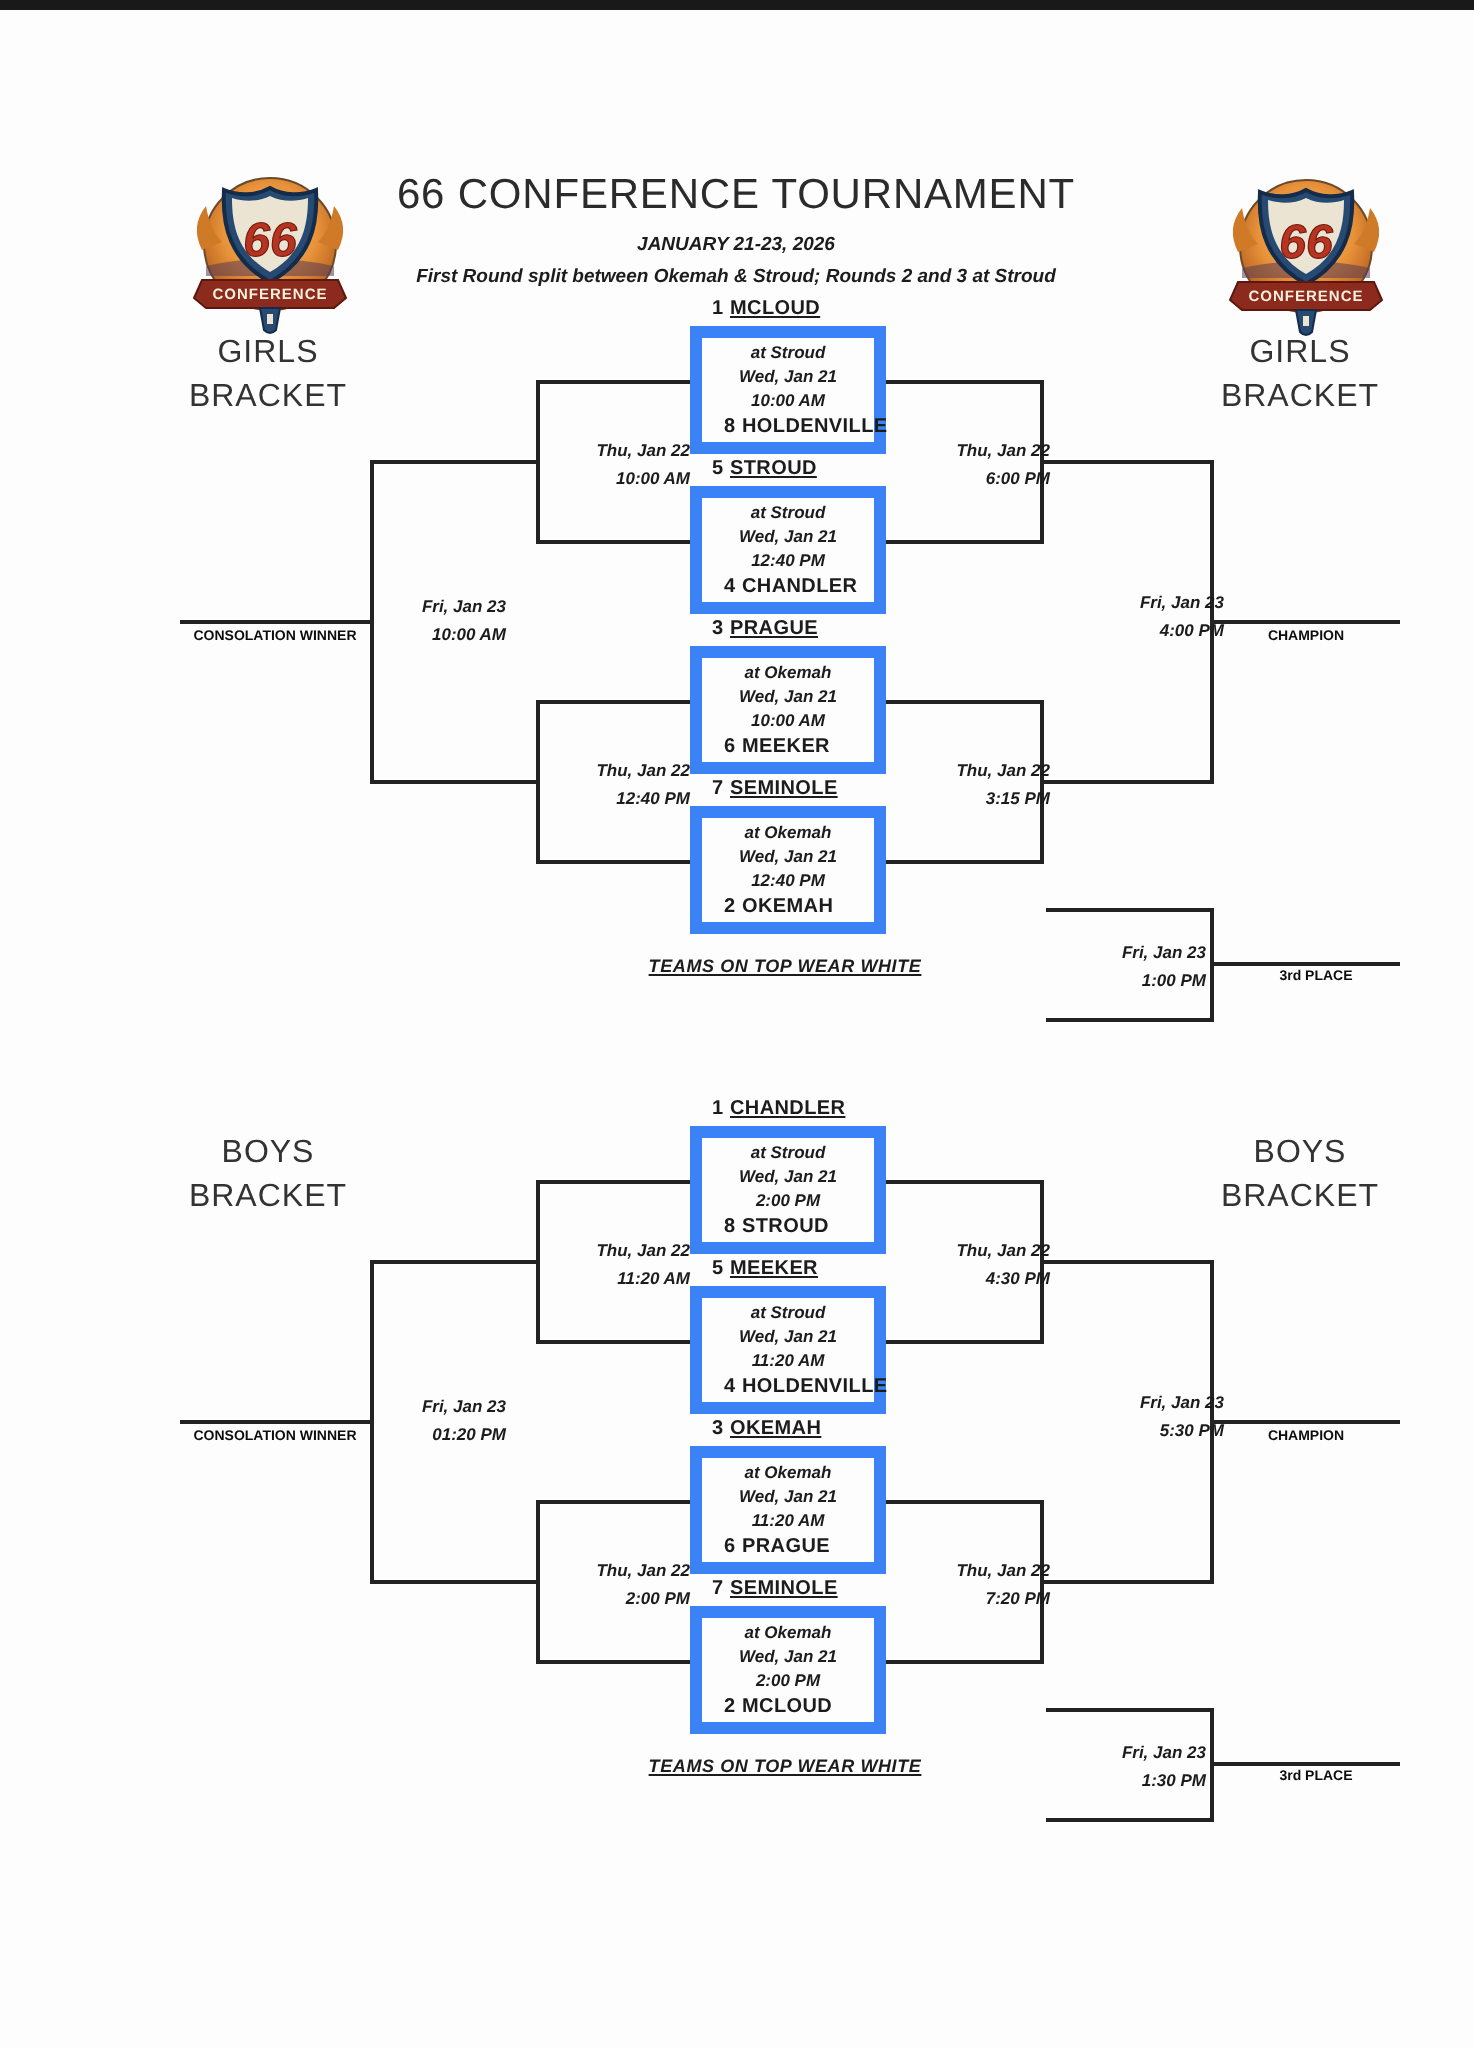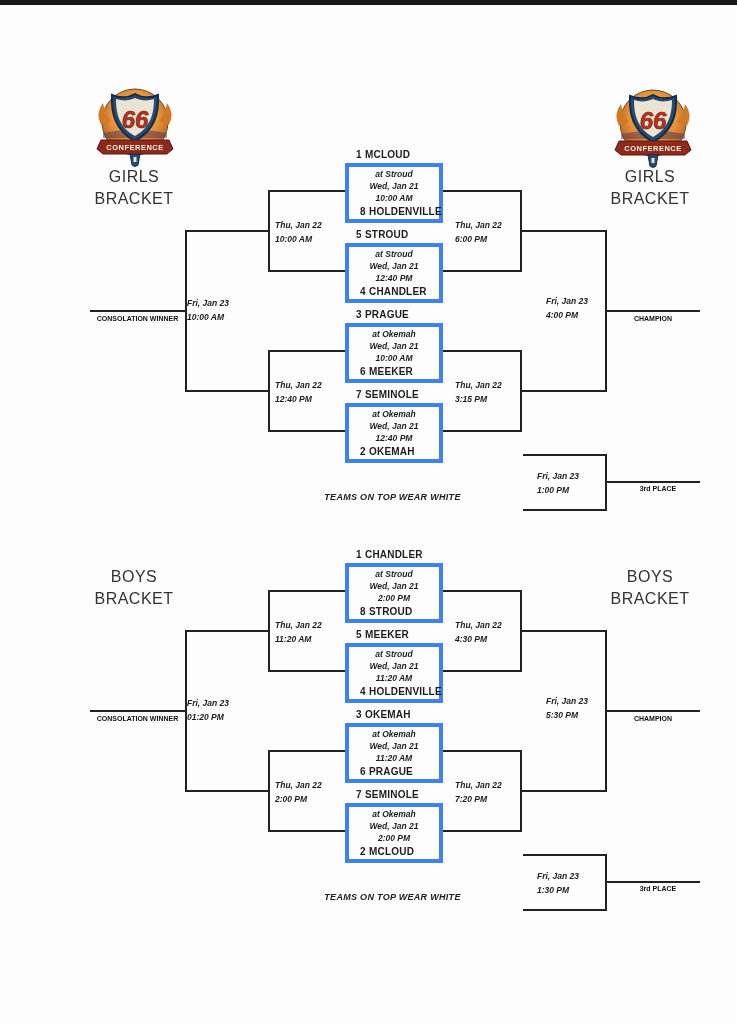--- a/index.html
+++ b/index.html
@@ -24,38 +24,38 @@
 
   .side-label{position:absolute;width:140px;text-align:center;font-size:16px;
               line-height:22px;letter-spacing:.5px;color:#333;top:26px;}
   .side-label.left{left:64px;}
   .side-label.right{left:580px;}
 
   
   .unit{position:absolute;left:345px;width:98px;}
   .u1{top:9px}.u2{top:89px}.u3{top:169px}.u4{top:249px}
   .team-row{font-size:10px;font-weight:bold;letter-spacing:.2px;white-space:nowrap;}
-  .team-row.top{height:14px;margin-left:11px;}
+  .team-row.top{height:14px;margin-left:11px;text-decoration:underline;}
   .seed{display:inline-block;min-width:9px;}
-  .game-box{position:relative;height:52px;border:4px solid #3b82f6;}
+  .game-box{position:relative;height:52px;border:6px solid #3b82f6;}
   .meta{text-align:center;font-size:8.5px;font-weight:bold;font-style:italic;line-height:12px;}
   .meta.first{margin-top:1px;}
   .team-row.bottom{position:absolute;left:11px;bottom:2px;}
 
   
   .hl{position:absolute;height:2px;background:#222;}
   .vl{position:absolute;width:2px;background:#222;}
 
   
-  .time-label{position:absolute;width:70px;text-align:left;font-size:8.5px;
+  .time-label{position:absolute;width:70px;text-align:right;font-size:8.5px;
               font-weight:bold;font-style:italic;line-height:14px;}
   .caps-label{position:absolute;text-align:center;font-size:7px;font-weight:800;
               letter-spacing:0;color:#0d0d0d;white-space:nowrap;}
-  .teams-note{position:absolute;left:300px;top:352px;width:185px;text-align:center;
-              font-size:9px;font-weight:bold;font-style:italic;letter-spacing:.3px;}
+  .teams-note{position:absolute;left:300px;top:338px;width:185px;text-align:center;
+              font-size:9px;font-weight:bold;font-style:italic;letter-spacing:.3px;text-decoration:underline;}
 </style>
 </head>
 <body>
 
 <div id="page">
   <div id="top-bar"></div>
 
   <svg id="logo-left" class="logo" viewBox="0 0 80 88">
     <defs>
       <radialGradient id="sunA" cx="50%" cy="40%" r="65%">
@@ -70,20 +70,25 @@
     <path d="M8,48 Q40,41 72,48 L72,53 L8,53 Z" fill="#5a3a52" opacity="0.55"></path>
     <path d="M40,9 C33,13 24,13 17,10 C16,28 20,45 40,56 C60,45 64,28 63,10 C56,13 47,13 40,9 Z" fill="#274a72" stroke="#142c49" stroke-width="2"></path>
     <path d="M40,13 C34,16 27,16 21,14 C21,28 24,42 40,51 C56,42 59,28 59,14 C53,16 46,16 40,13 Z" fill="#ece4d2"></path>
     <text x="40" y="43" text-anchor="middle" font-size="24" font-weight="bold" font-style="italic" fill="#b93321" stroke="#6e1d10" stroke-width="0.6">66</text>
     <polygon points="6,55 74,55 78,64 72,69 8,69 2,64" fill="#8c2b1d" stroke="#5c180e" stroke-width="1"></polygon>
     <text x="40" y="64.5" text-anchor="middle" font-size="7.5" font-weight="bold" fill="#f7efdc" letter-spacing="0.5">CONFERENCE</text>
     <path d="M35,69 L45,69 L43,80 Q40,83 37,80 Z" fill="#274a72" stroke="#142c49"></path>
     <rect x="38.5" y="72" width="3" height="5" fill="#ece4d2"></rect>
   </svg>
 
+  <div id="header">
+    <div id="title">66 CONFERENCE TOURNAMENT</div>
+    <div id="date-line">JANUARY 21-23, 2026</div>
+    <div id="note-line">First Round split between Okemah &amp; Stroud; Rounds 2 and 3 at Stroud</div>
+  </div>
 
   <svg id="logo-right" class="logo" viewBox="0 0 80 88">
     <circle cx="40" cy="37" r="33" fill="url(#sunA)" stroke="#6b4a2a" stroke-width="1"></circle>
     <path d="M6,40 Q0,28 8,18 Q10,30 16,36 Z" fill="#cf7a26"></path>
     <path d="M74,40 Q80,28 72,18 Q70,30 64,36 Z" fill="#cf7a26"></path>
     <path d="M8,48 Q40,41 72,48 L72,53 L8,53 Z" fill="#5a3a52" opacity="0.55"></path>
     <path d="M40,9 C33,13 24,13 17,10 C16,28 20,45 40,56 C60,45 64,28 63,10 C56,13 47,13 40,9 Z" fill="#274a72" stroke="#142c49" stroke-width="2"></path>
     <path d="M40,13 C34,16 27,16 21,14 C21,28 24,42 40,51 C56,42 59,28 59,14 C53,16 46,16 40,13 Z" fill="#ece4d2"></path>
     <text x="40" y="43" text-anchor="middle" font-size="24" font-weight="bold" font-style="italic" fill="#b93321" stroke="#6e1d10" stroke-width="0.6">66</text>
     <polygon points="6,55 74,55 78,64 72,69 8,69 2,64" fill="#8c2b1d" stroke="#5c180e" stroke-width="1"></polygon>

